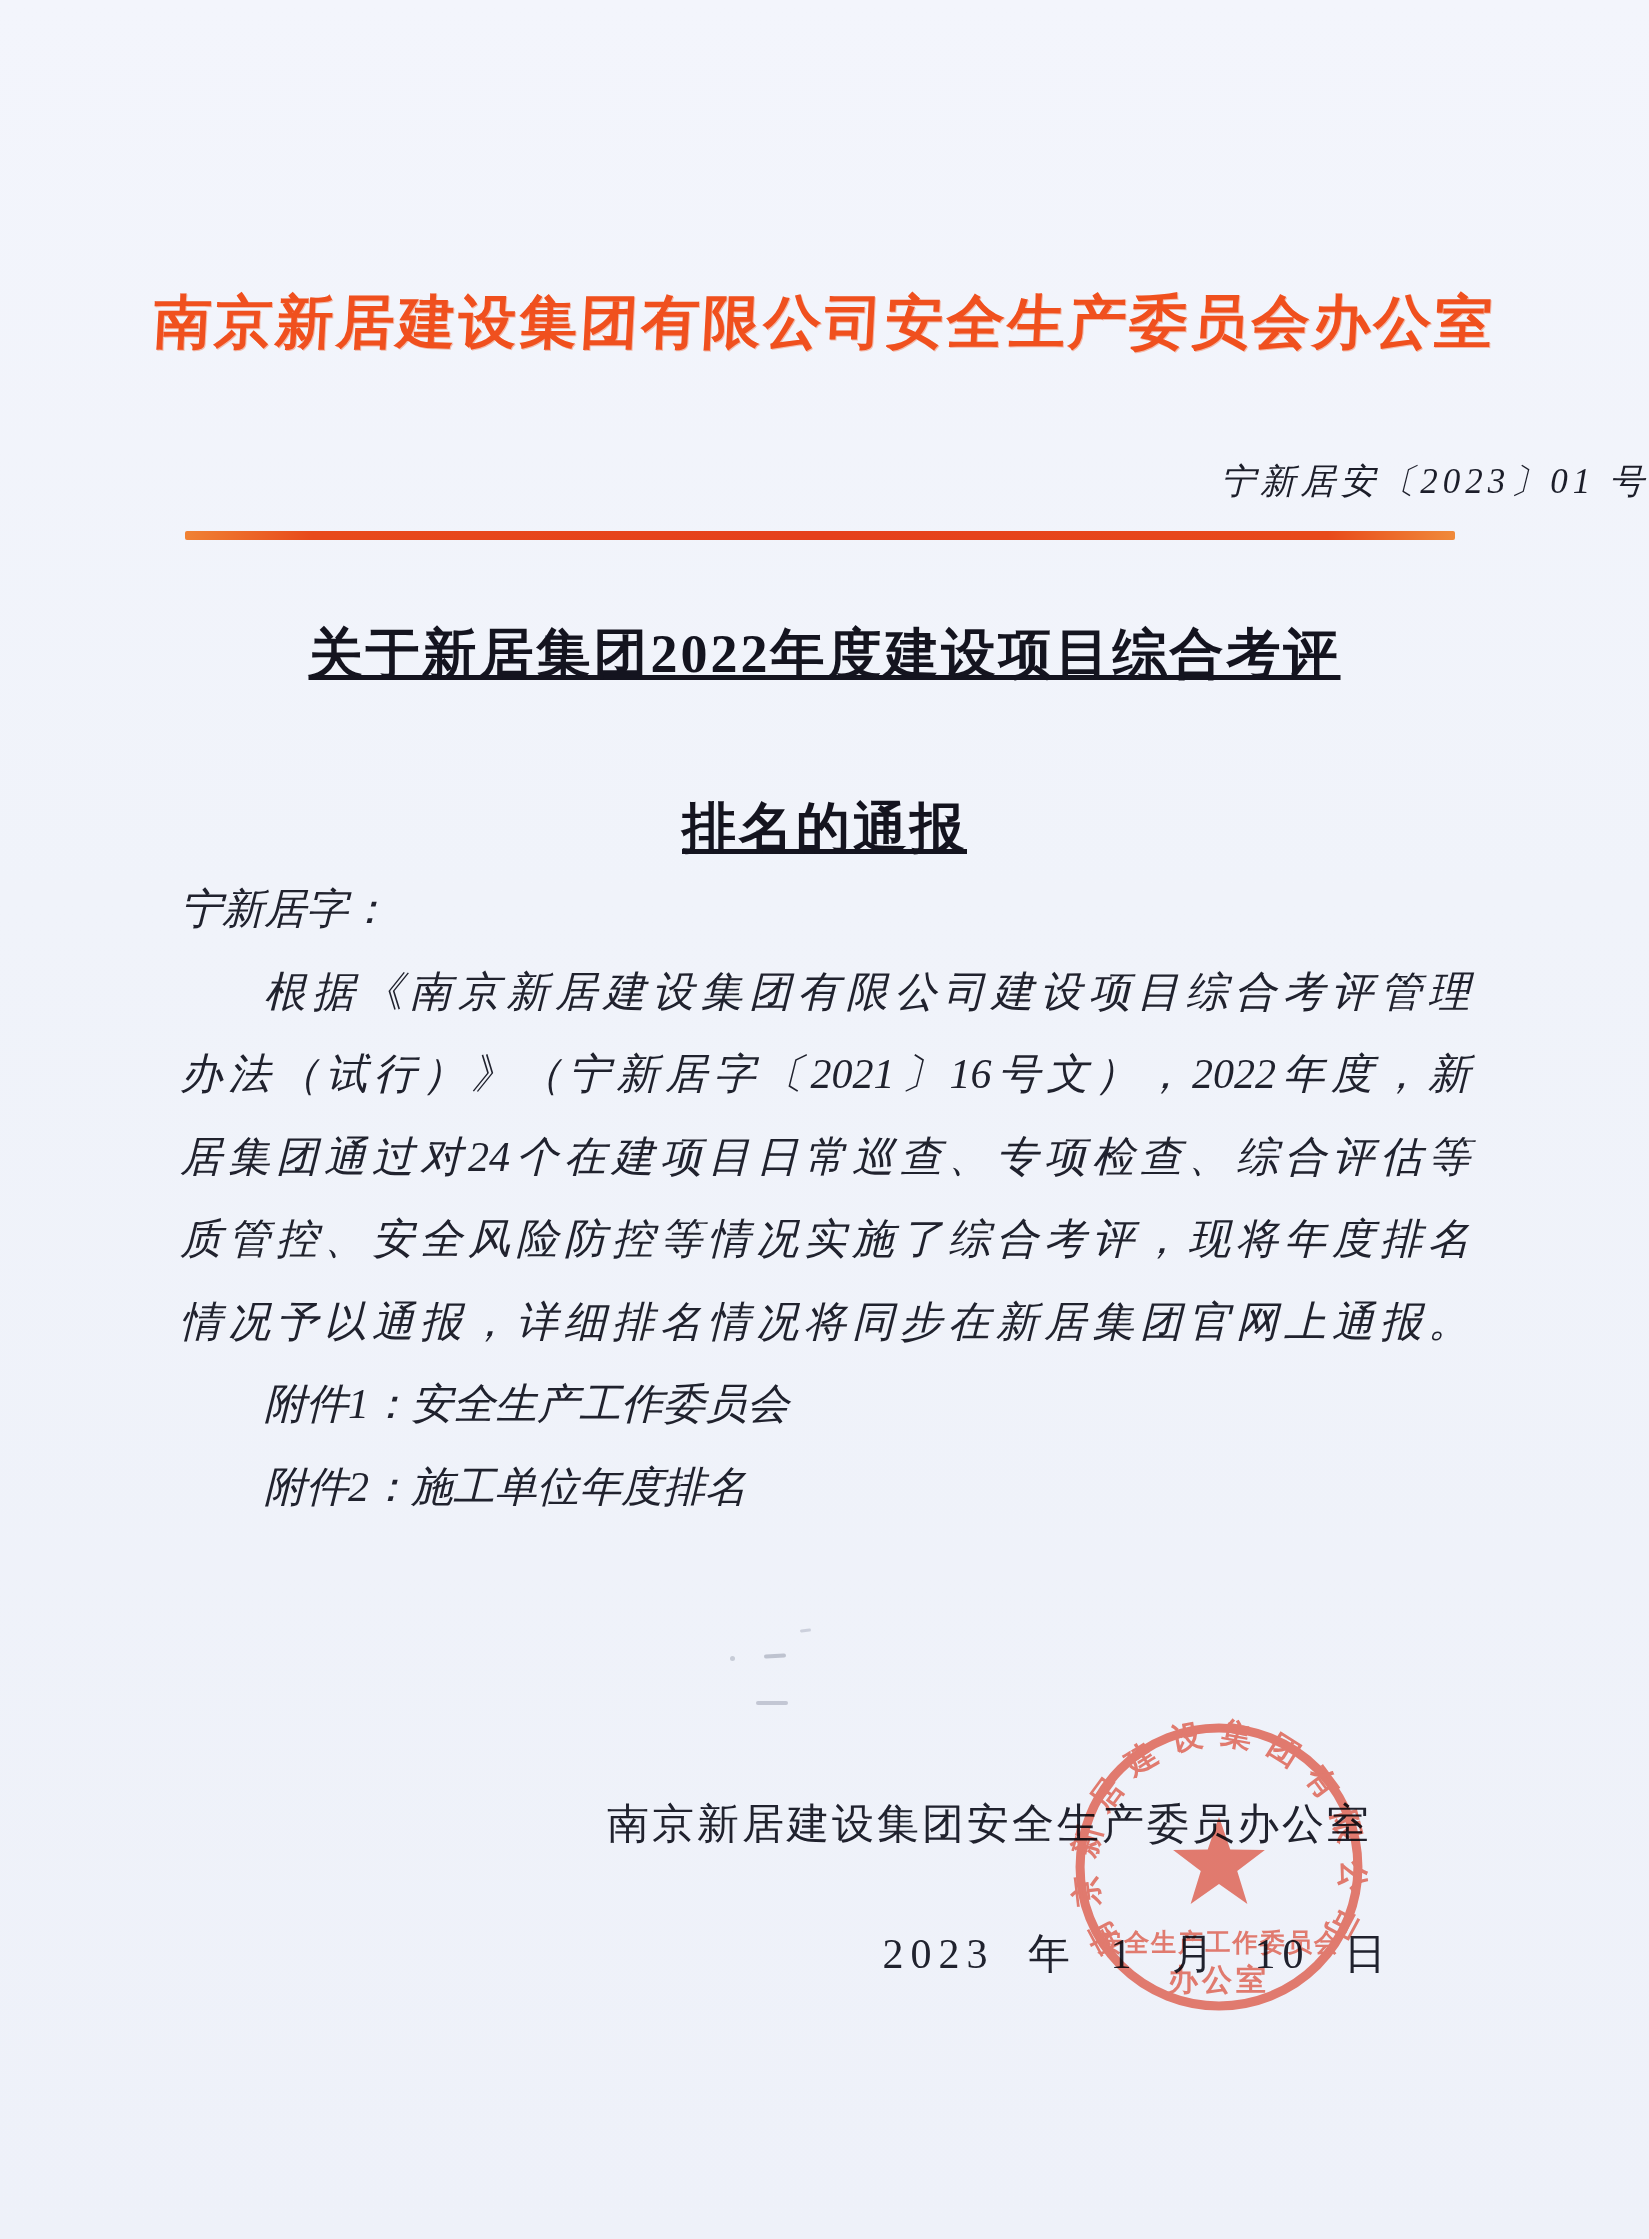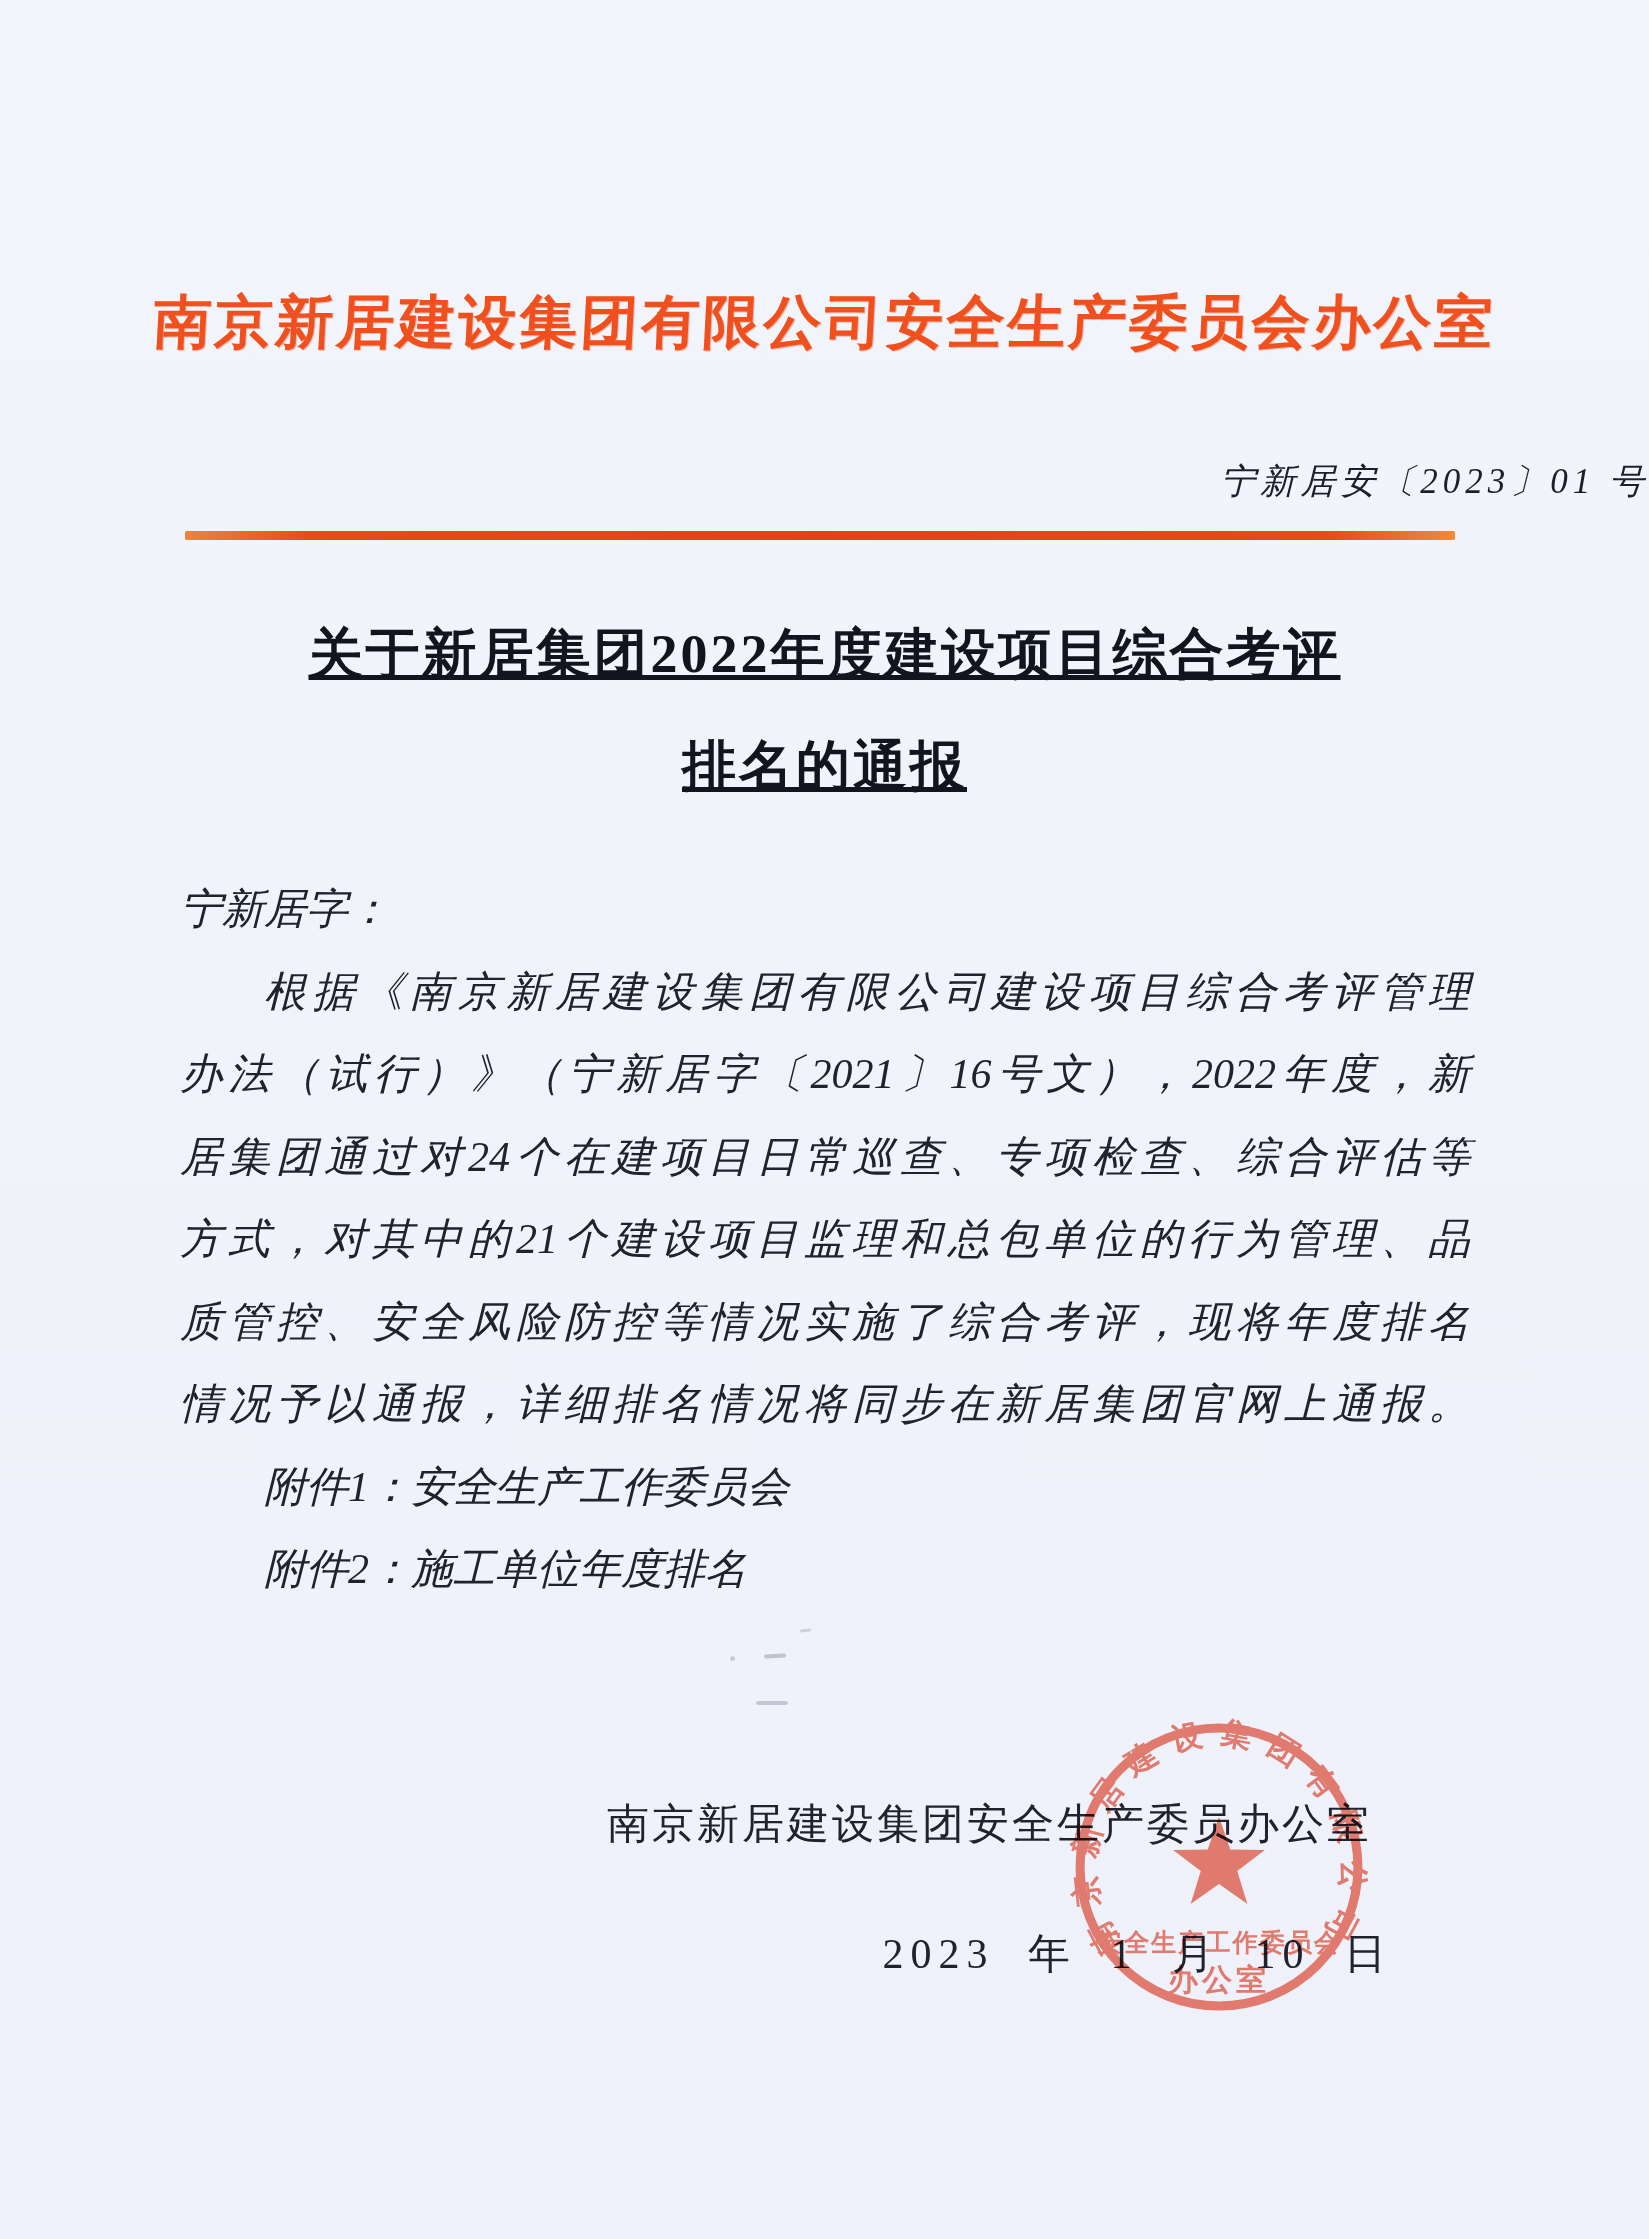--- a/index.html
+++ b/index.html
@@ -34,21 +34,21 @@
     background:linear-gradient(90deg,#f08234 0%,#e84a1b 10%,#e5401c 50%,#e84a1b 90%,#f08a3a 100%);
     border-radius:2px;
   }
   .doc-title{
     position:absolute;left:0;width:100%;
     text-align:center;
     font-weight:bold;color:#14141f;
     font-size:54px;letter-spacing:3px;white-space:nowrap;text-decoration:underline;
   }
   .doc-title.l1{top:618px;}
-  .doc-title.l2{top:730px;}
+  .doc-title.l2{top:792px;}
   .body-block{
     position:absolute;left:180px;top:868px;width:1290px;
     font-size:42px;color:#20222e;
     font-style:italic;
   }
   .body-block .line{
     height:82.5px;line-height:82.5px;
     white-space:nowrap;
   }
   .body-block .jline{
@@ -96,21 +96,20 @@
   <div class="red-rule"></div>
 
   <div class="doc-title l1">关于新居集团2022年度建设项目综合考评</div>
   <div class="doc-title l2">排名的通报</div>
 
   <div class="body-block">
     <div class="line">宁新居字：</div>
     <div class="jline indent">根据《南京新居建设集团有限公司建设项目综合考评管理</div>
     <div class="jline">办法（试行）》（宁新居字〔2021〕16号文），2022年度，新</div>
     <div class="jline">居集团通过对24个在建项目日常巡查、专项检查、综合评估等</div>
-    <div class="jline">方式，对其中的21个建设项目监理和总包单位的行为管理、品</div>
     <div class="jline">质管控、安全风险防控等情况实施了综合考评，现将年度排名</div>
     <div class="jline">情况予以通报，详细排名情况将同步在新居集团官网上通报。</div>
     <div class="att">附件1：安全生产工作委员会</div>
     <div class="att">附件2：施工单位年度排名</div>
   </div>
 
   <div class="signature-line">南京新居建设集团安全生产委员办公室</div>
 
   <div class="date-line">2023 年 1 月 10 日</div>
 

